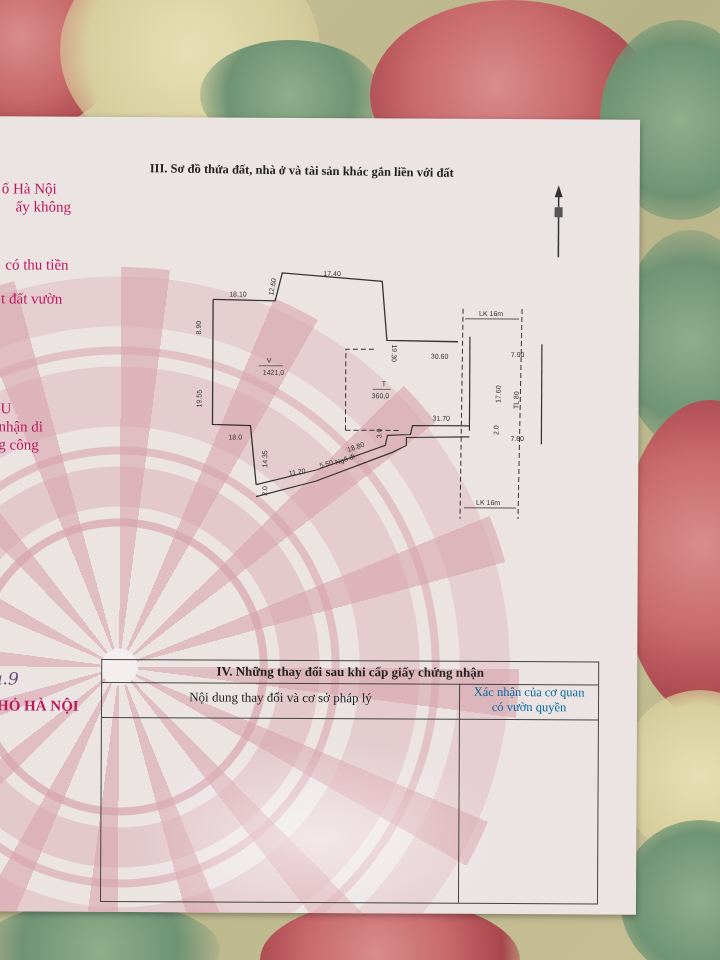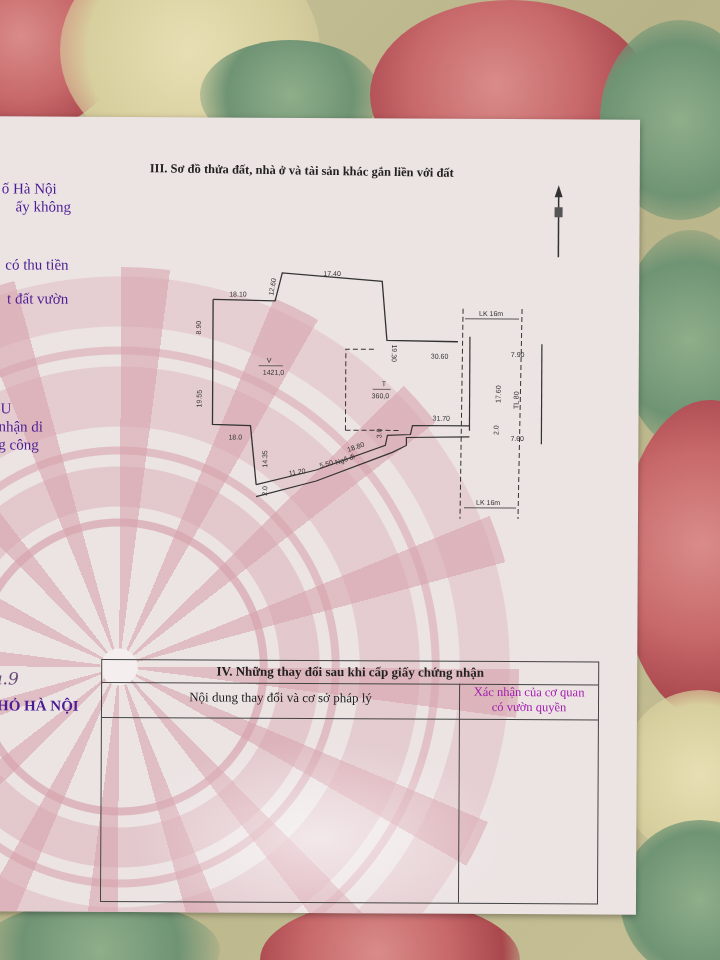--- a/index.html
+++ b/index.html
@@ -34,36 +34,36 @@
         rgba(0,0,0,0) 221px 240px, rgba(214,160,170,0.35) 241px 300px, rgba(0,0,0,0) 301px 312px,
         rgba(214,160,170,0.5) 313px 320px, rgba(0,0,0,0) 321px 340px, rgba(214,160,170,0.3) 341px 390px, rgba(0,0,0,0) 391px);
   }
   .shine { position:absolute; left:140px; top:620px; width:380px; height:200px; border-radius:50%;
     background: radial-gradient(ellipse, rgba(255,255,255,0.55) 0%, rgba(255,255,255,0) 70%); }
 
   .section-title {
     position:absolute; left:158px; top:44px; font-size:12.5px; font-weight:bold; color:#222;
     transform: rotate(0.6deg); transform-origin:left;
   }
-  .lefttext { position:absolute; font-size:15px; color:#4c1d95; white-space:nowrap; }
+  .lefttext { position:absolute; font-size:15px; color:#be185d; white-space:nowrap; }
   .lefttext.bold { font-weight:bold; }
   .lefttext.hand { font-family:"DejaVu Serif", serif; font-style:italic; color:#6a4a7a; font-size:17px; }
 
   svg.plan { position:absolute; left:0; top:0; overflow:visible; }
   .plan text { font-family:"Liberation Sans", sans-serif; font-size:7px; fill:#333; }
 
   
   .tbl { position:absolute; left:112px; top:542px; width:496px; height:241px; border:1px solid #444; }
   .tbl .title-row { position:absolute; left:0; right:0; top:0; height:22px; border-bottom:1px solid #444;
     font-weight:bold; font-size:13px; color:#222; text-align:center; line-height:22px; }
   .tbl .hdr-row { position:absolute; left:0; right:0; top:22px; height:35px; border-bottom:1px solid #444; }
   .tbl .col-split { position:absolute; top:22px; bottom:0; left:357px; border-left:1px solid #444; }
   .tbl .h1 { position:absolute; left:0; width:357px; top:0; height:35px; text-align:center; line-height:30px;
     font-size:13px; color:#222; }
-  .tbl .h2 { position:absolute; left:358px; right:0; top:1px; text-align:center; font-size:12.5px; line-height:15px; color:#a21caf; }
+  .tbl .h2 { position:absolute; left:358px; right:0; top:1px; text-align:center; font-size:12.5px; line-height:15px; color:#0369a1; }
   .tbl .cell { position:absolute; top:57px; bottom:0; }
 </style>
 </head>
 <body>
 
 <div class="bg">
   <div class="blob rose" style="left:-60px;top:-40px;width:180px;height:170px;"></div>
   <div class="blob daisy" style="left:60px;top:-60px;width:260px;height:220px;"></div>
   <div class="blob leaf" style="left:200px;top:40px;width:180px;height:110px;"></div>
   <div class="blob rose" style="left:370px;top:0px;width:280px;height:190px;"></div>
@@ -78,21 +78,21 @@
 
 <div class="paper">
   <div class="drum"></div>
   <div class="shine"></div>
 
   <div class="section-title">III. Sơ đồ thửa đất, nhà ở và tài sản khác gắn liền với đất</div>
 
   <div class="lefttext" style="left:10px;top:64px;">ố Hà Nội</div>
   <div class="lefttext" style="left:24px;top:82px;">ấy không</div>
   <div class="lefttext" style="left:14px;top:140px;">có thu tiền</div>
-  <div class="lefttext" style="left:16px;top:174px;font-family:Liberation Serif, serif;">t đất vườn</div>
+  <div class="lefttext" style="left:10px;top:174px;font-family:Liberation Serif, serif;">t đất vườn</div>
   <div class="lefttext" style="left:10px;top:284px;">U</div>
   <div class="lefttext" style="left:8px;top:302px;">nhận di</div>
   <div class="lefttext" style="left:8px;top:320px;">g công</div>
 
   <div class="lefttext hand" style="left:8px;top:552px;">ı.9</div>
   <div class="lefttext bold" style="left:8px;top:581px;">HỎ HÀ NỘI</div>
 
   <svg class="plan" width="648" height="540">
 
     <g>

